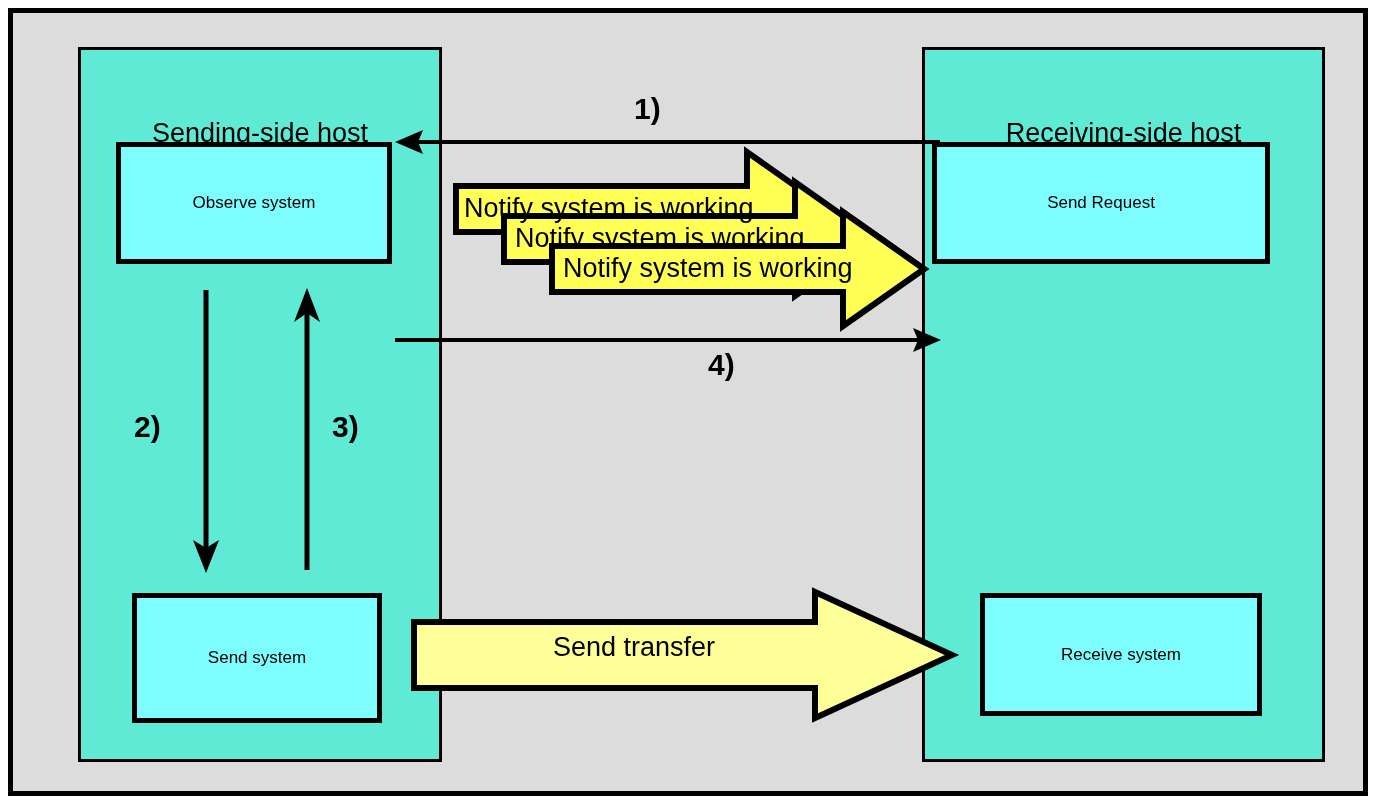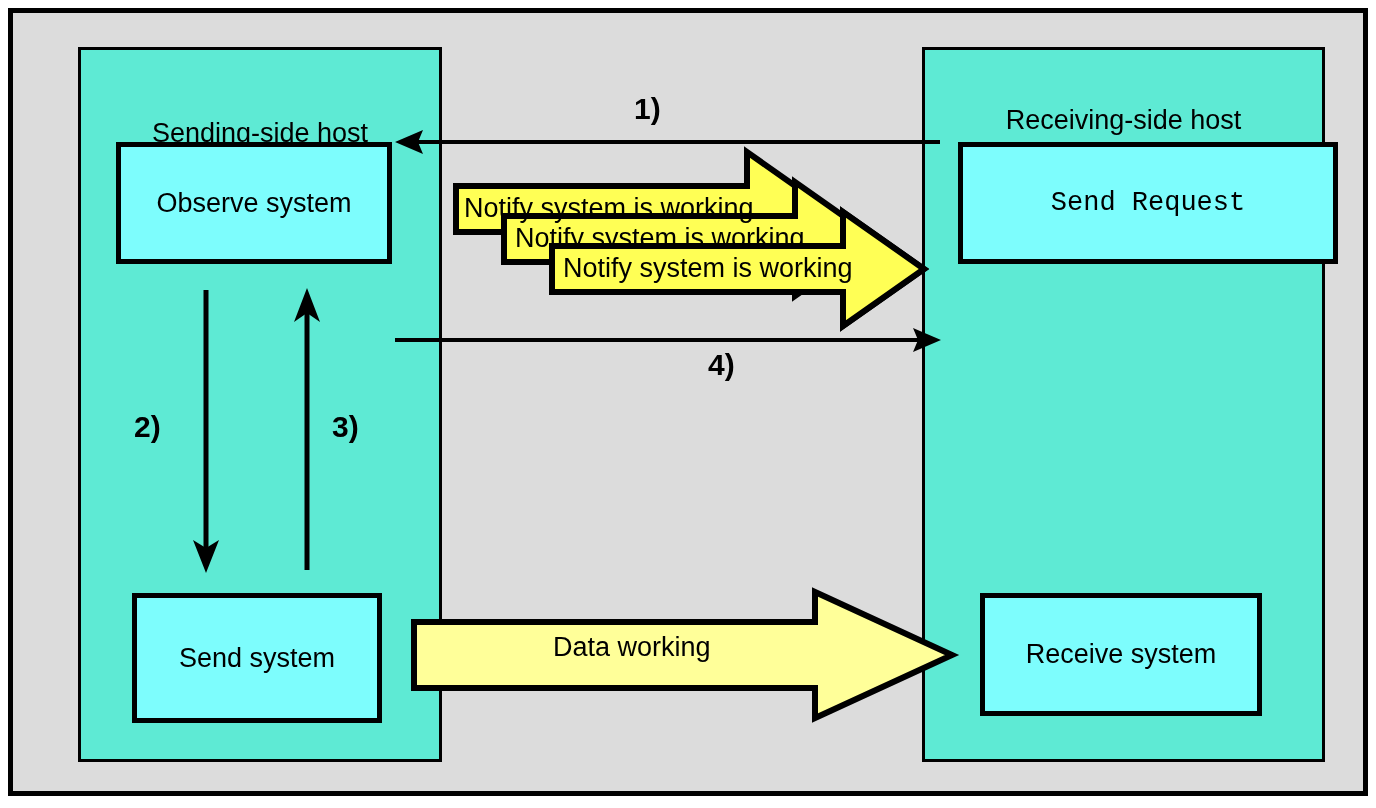--- a/index.html
+++ b/index.html
@@ -45,21 +45,21 @@
   }
   
   .proc-box {
     position: absolute;
     box-sizing: border-box;
     border: 5px solid #000000;
     background: #7dfdfd;
     display: flex;
     align-items: center;
     justify-content: center;
-    font-size: 27px;
+    font-size: 17px;
     color: #000000;
     white-space: nowrap;
   }
   
   .step-label {
     position: absolute;
     font-size: 30px;
     font-weight: bold;
     color: #000000;
     white-space: nowrap;
@@ -85,28 +85,28 @@
 
 <div id="canvas">
 
   <div class="outer-frame"></div>
 
   <div class="host-box" style="left:78px; top:47px; width:364px; height:715px;">
     <div class="host-title" style="top:68px;">Sending-side host</div>
   </div>
 
   <div class="host-box" style="left:922px; top:47px; width:403px; height:715px;">
-    <div class="host-title" style="top:55px;">Receiving-side host</div>
+    <div class="host-title" style="top:68px;">Receiving-side host</div>
   </div>
 
   <div class="proc-box" style="left:116px; top:142px; width:276px; height:122px;">
     <span>Observe system</span>
   </div>
 
-  <div class="proc-box" style="left:958px; top:142px; width:380px; height:122px;font-family:Liberation Mono, monospace;">
+  <div class="proc-box" style="left:932px; top:142px; width:338px; height:122px;">
     <span>Send Request</span>
   </div>
 
   <div class="proc-box" style="left:132px; top:593px; width:250px; height:130px;">
     <span>Send system</span>
   </div>
 
   <div class="proc-box" style="left:980px; top:593px; width:282px; height:123px;">
     <span>Receive system</span>
   </div>
@@ -152,15 +152,15 @@
   <div class="arrow-text" style="left:515px; top:223px;">Notify system is working</div>
 
   <svg class="svg-layer" viewBox="0 0 1376 808" xmlns="http://www.w3.org/2000/svg">
     <polygon points="552,246 843,246 843,212 924,269 843,326 843,292 552,292" fill="#ffff55" stroke="#000000" stroke-width="6" stroke-linejoin="miter"></polygon>
   </svg>
   <div class="arrow-text" style="left:563px; top:253px;">Notify system is working</div>
 
   <svg class="svg-layer" viewBox="0 0 1376 808" xmlns="http://www.w3.org/2000/svg">
     <polygon points="414,622 815,622 815,592 952,655 815,718 815,688 414,688" fill="#ffff99" stroke="#000000" stroke-width="6" stroke-linejoin="miter"></polygon>
   </svg>
-  <div class="arrow-text" style="left:553px; top:632px;">Data working</div>
+  <div class="arrow-text" style="left:553px; top:632px;">Send transfer</div>
 
 </div>
 
 </body></html>

